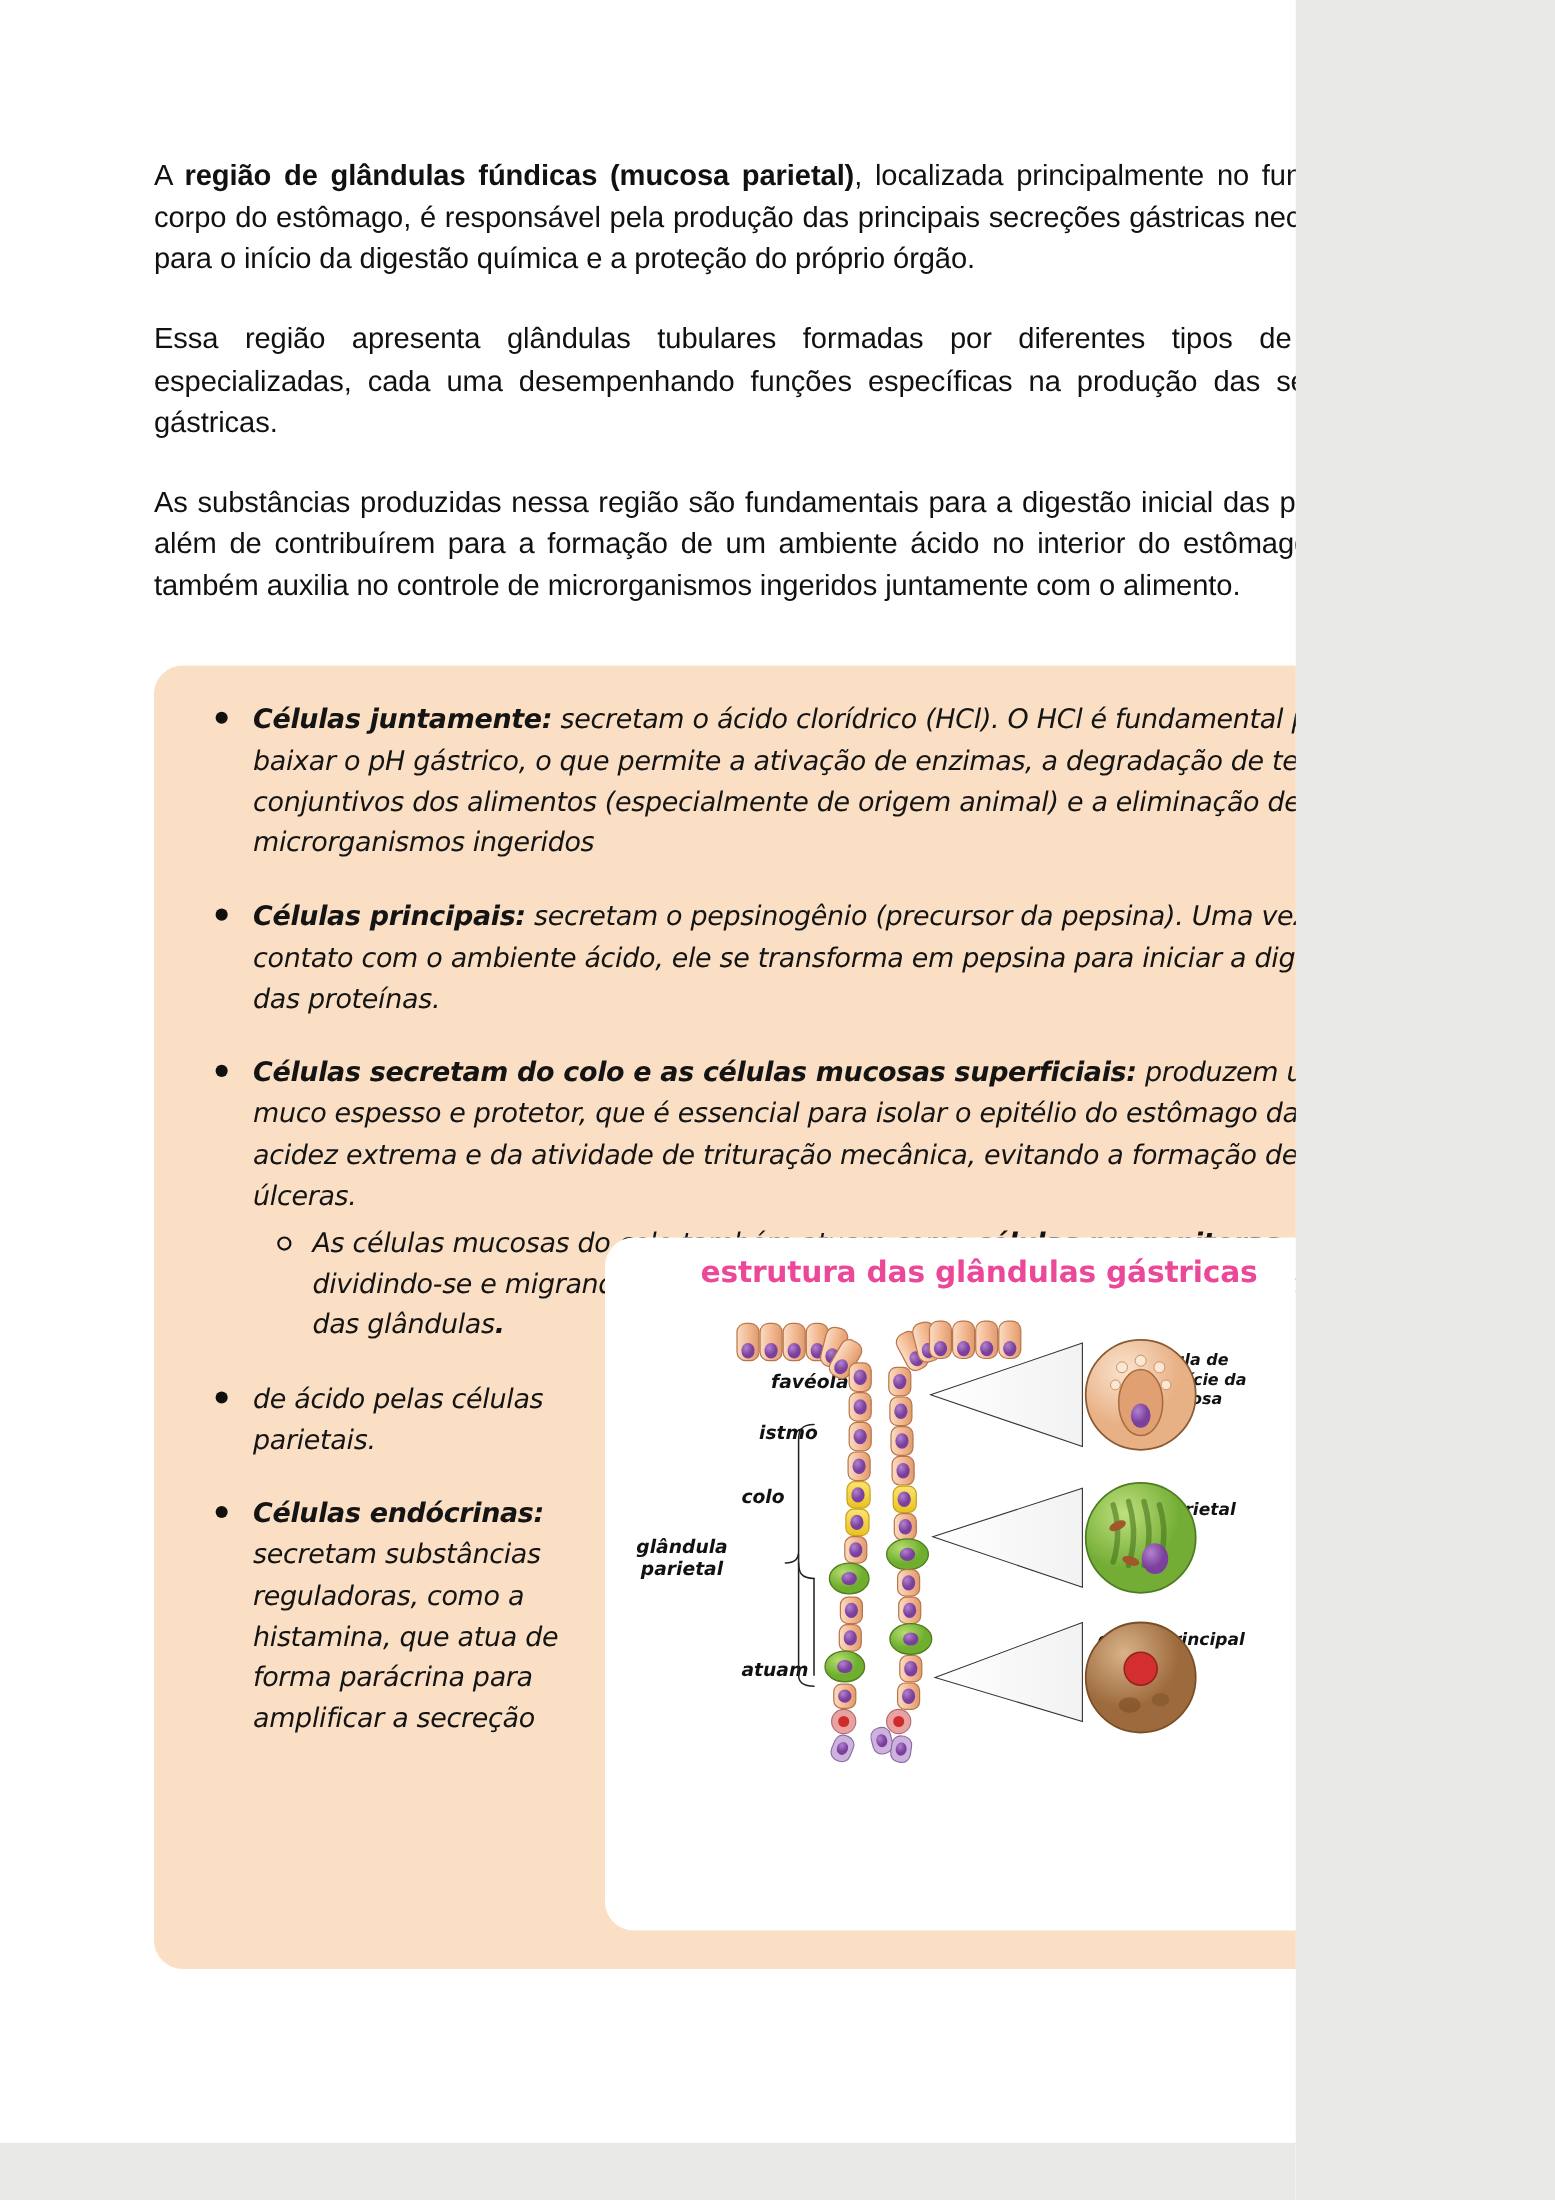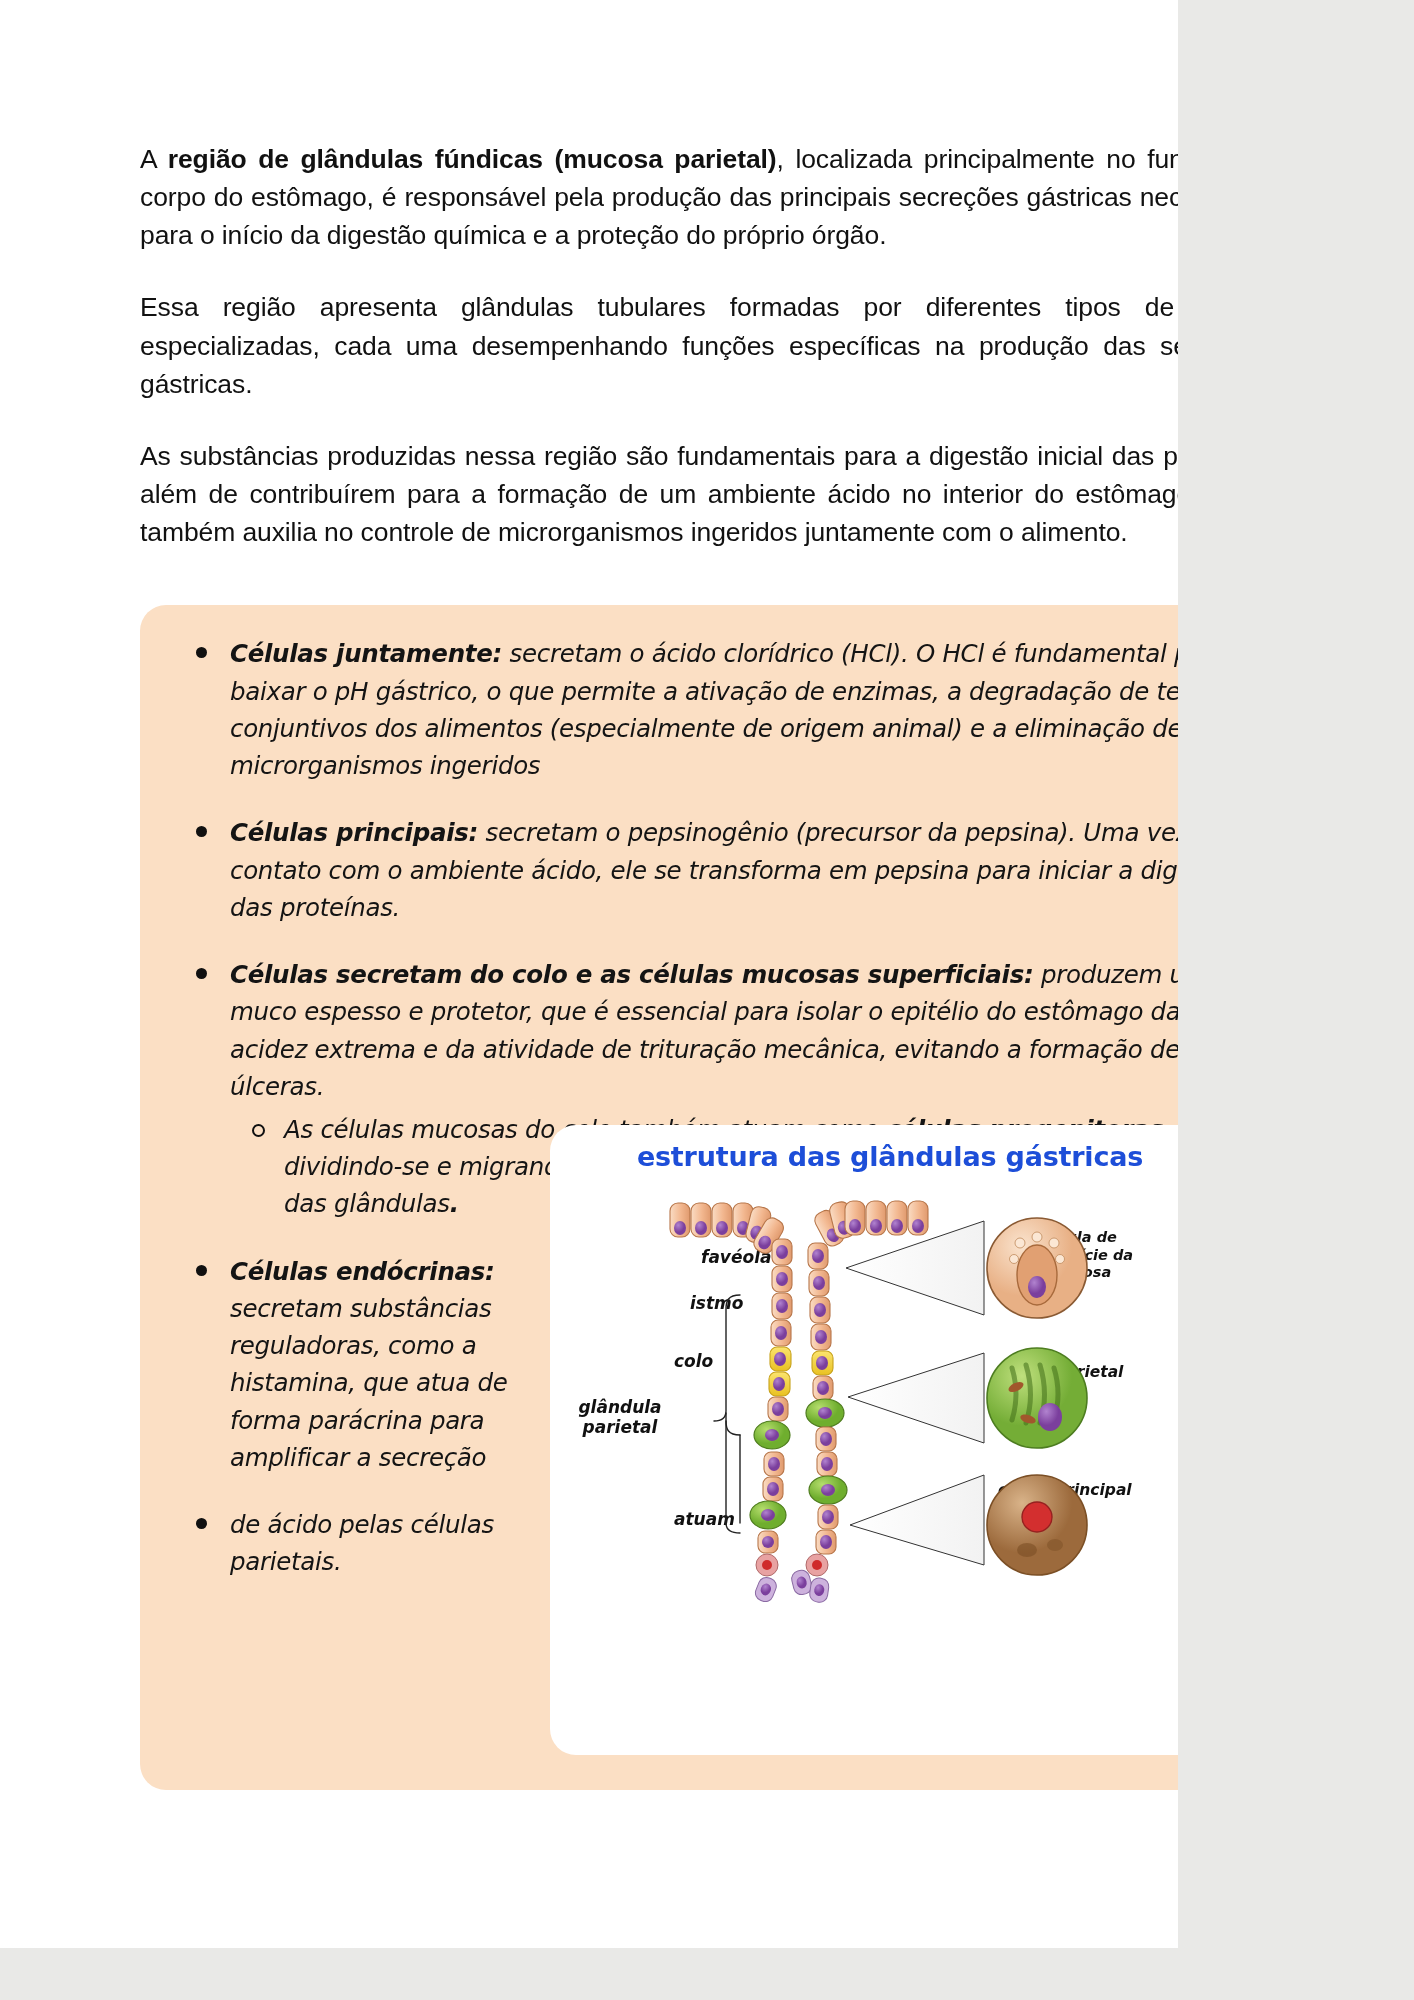--- a/index.html
+++ b/index.html
@@ -132,21 +132,21 @@
   }
   .figure-title {
     position: absolute;
     left: 0;
     right: 0;
     top: 16px;
     text-align: center;
     font-family: "DejaVu Sans", sans-serif;
     font-weight: 700;
     font-size: 27px;
-    color: #1d4ed8;
+    color: #ec4899;
     letter-spacing: -0.2px;
   }
   .fig-label {
     position: absolute;
     font-family: "DejaVu Sans", sans-serif;
     font-weight: 700;
     font-style: italic;
     font-size: 17px;
     color: #111111;
     line-height: 1.18;
@@ -194,26 +194,26 @@
           <strong>Células secretam do colo e as células mucosas superficiais:</strong><span> produzem um muco espesso e protetor, que é essencial para isolar o epitélio do estômago da acidez extrema e da atividade de trituração mecânica, evitando a formação de úlceras.</span>
           <ul class="subbullets">
             <li class="subbullet">
               <span class="ring"></span><span>As células mucosas do colo também atuam como </span><strong>células progenitoras</strong><span>, dividindo-se e migrando para substituir as células desgastadas da superfície e das glândulas</span><strong>.</strong>
             </li>
           </ul>
         </li>
 
         <li class="bullet narrow">
           <span class="dot"></span>
-          <strong>Células endócrinas:</strong><span> secretam substâncias reguladoras, como a histamina, que atua de forma parácrina para amplificar a secreção</span>
+          <span>de ácido pelas células parietais.</span>
         </li>
 
         <li class="bullet narrow">
           <span class="dot"></span>
-          <span>de ácido pelas células parietais.</span>
+          <strong>Células endócrinas:</strong><span> secretam substâncias reguladoras, como a histamina, que atua de forma parácrina para amplificar a secreção</span>
         </li>
 
       </ul>
 
       <div class="figure">
 
         <div class="figure-title">estrutura das glândulas gástricas</div>
 
         <div class="fig-label" style="left:103px; top:122px;margin-left:48px;">favéola</div>
         <div class="fig-label" style="left:140px; top:168px;">istmo</div>

